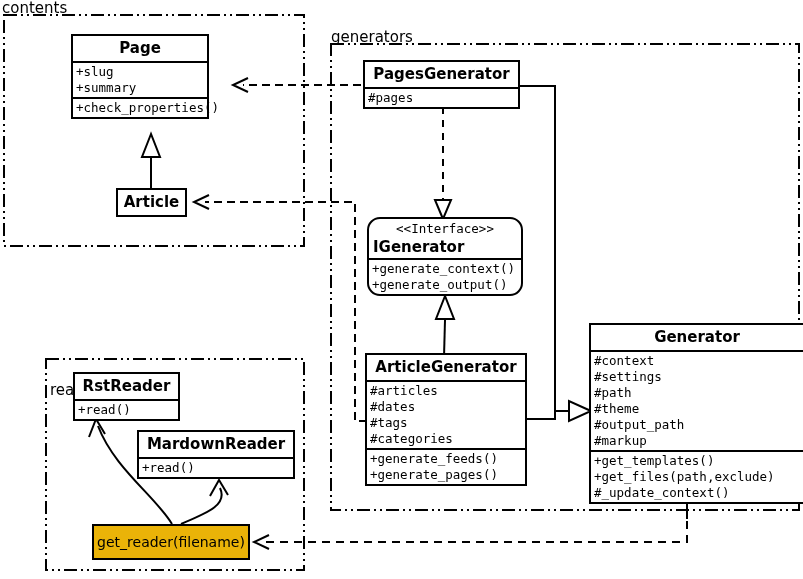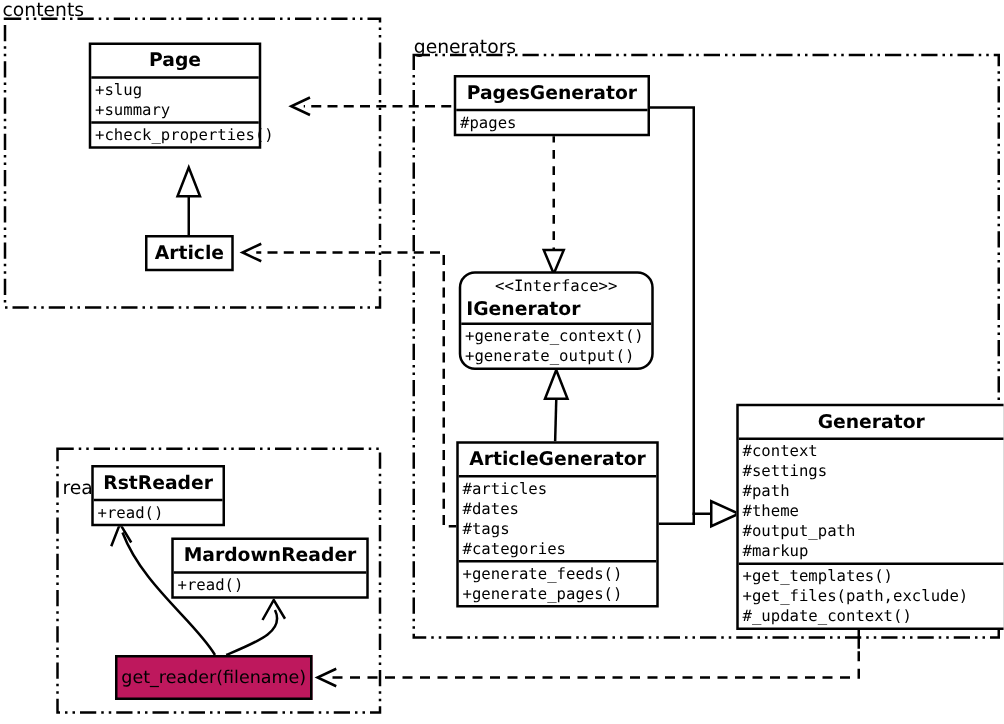--- a/index.html
+++ b/index.html
@@ -24,21 +24,21 @@
     line-height:16px;white-space:pre;
   }
   .ifacehead{border-bottom:2px solid #000;padding:2px 4px 1px 4px;}
   .stereo{
     font-family:"DejaVu Sans Mono", monospace;font-size:12.5px;
     text-align:center;line-height:16px;white-space:nowrap;
   }
   .tname{font-weight:bold;font-size:15px;text-align:left;line-height:20px;white-space:nowrap;}
   .pkg-label{position:absolute;z-index:2;font-size:15px;line-height:16px;white-space:nowrap;}
   .simplebox{
-    position:absolute;z-index:2;background:#be185d;border:2px solid #000;box-sizing:border-box;
+    position:absolute;z-index:2;background:#eab308;border:2px solid #000;box-sizing:border-box;
     display:flex;align-items:center;justify-content:center;font-size:14px;white-space:nowrap;
   }
 </style>
 </head>
 <body>
 
 <div id="canvas">
 
   <svg id="wires" width="803" height="579" viewBox="0 0 803 579">
 

